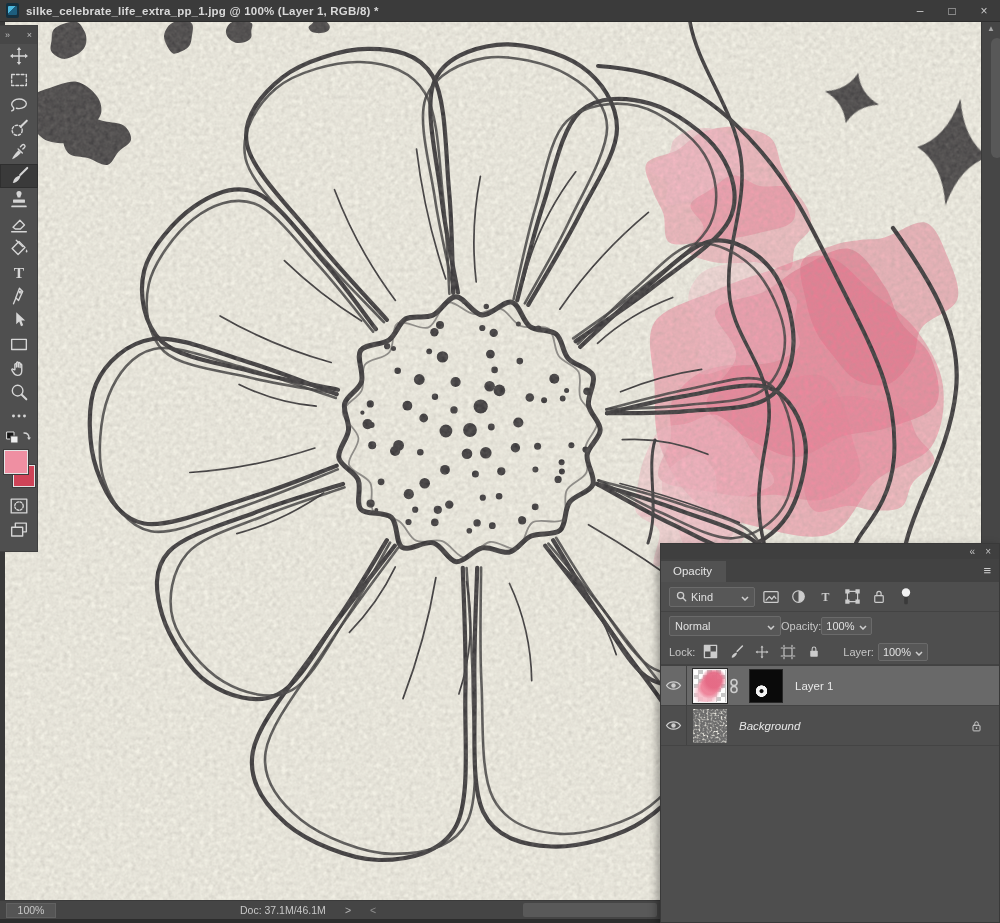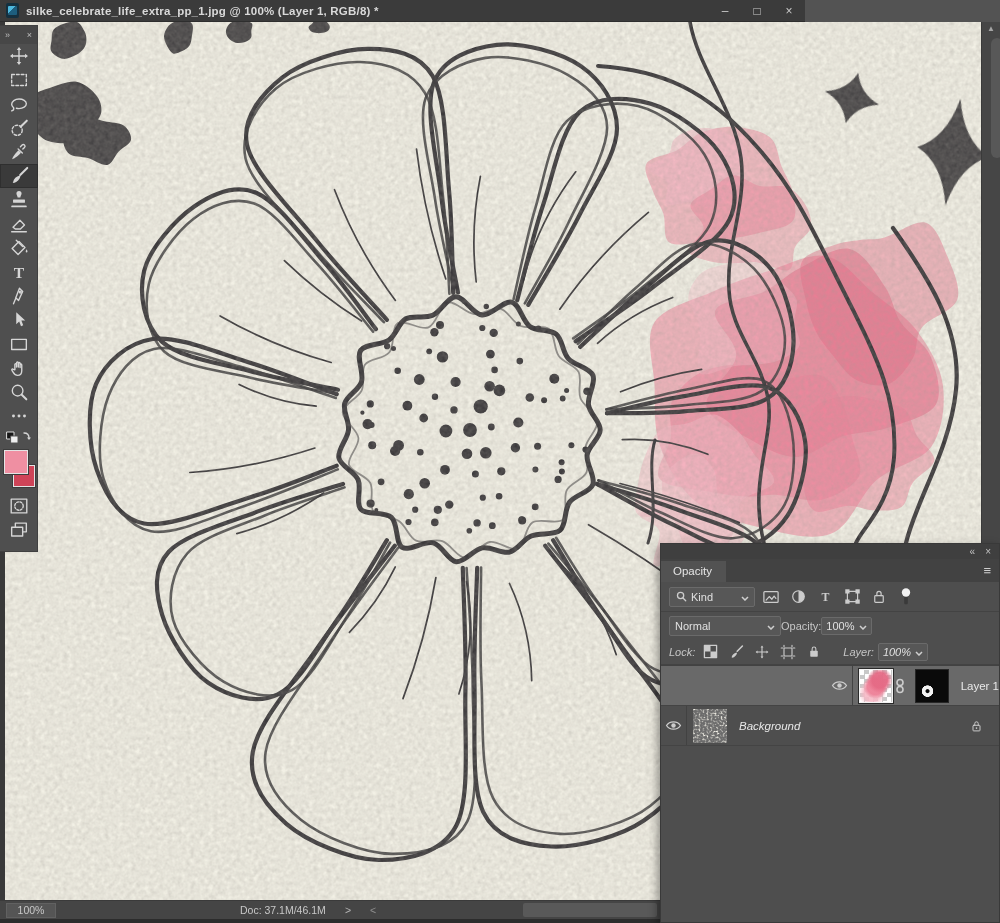--- a/index.html
+++ b/index.html
@@ -1,19 +1,19 @@
 <!DOCTYPE html>
 <html><head>
 <meta charset="utf-8">
 <style>
   html,body{margin:0;padding:0;background:#535353;width:1000px;height:923px;overflow:hidden;
     font-family:"Liberation Sans",sans-serif;-webkit-font-smoothing:antialiased;}
   *{box-sizing:border-box;}
   
-  #titlebar{position:absolute;left:0;top:0;width:805px;height:22px;background:#3b3b3b;
+  #titlebar{position:absolute;left:0;top:0;width:1000px;height:22px;background:#3b3b3b;
     display:flex;align-items:center;z-index:50;border-bottom:1px solid #2e2e2e;}
   #fileicon{width:13px;height:15px;margin:0 7px 0 6px;background:#15303f;border-radius:2px;position:relative;}
   #fileicon:before{content:"";position:absolute;left:2px;top:3px;width:9px;height:9px;
     background:linear-gradient(135deg,#4db7dd 0 40%,#1d5e7e 40% 100%);border-radius:1px;}
   #title-text{font-size:11.5px;font-weight:bold;color:#d9d9d9;letter-spacing:.2px;}
   #win-controls{margin-left:auto;display:flex;height:100%;}
   .winbtn{width:32px;height:100%;display:flex;align-items:center;justify-content:center;
     color:#c9c9c9;font-size:12px;cursor:default;}
   
   #canvas-wrap{position:absolute;left:5px;top:22px;width:976px;height:878px;z-index:1;overflow:hidden;}
@@ -46,27 +46,27 @@
   #panel-menu{position:absolute;right:8px;top:4px;color:#cfcfcf;font-size:13px;}
   .prow{display:flex;align-items:center;padding:0 8px;}
   #filter-row{height:30px;gap:5px;border-bottom:1px solid #434343;}
   .dropbox{height:20px;background:#575757;border:1px solid #6a6a6a;border-radius:2px;
     display:flex;align-items:center;padding:0 5px;gap:4px;color:#e0e0e0;}
   .caret svg{stroke:#cfcfcf;stroke-width:1.5;fill:none;}
   .picon{display:flex;align-items:center;justify-content:center;width:22px;height:20px;}
   .picon svg{stroke:#cccccc;stroke-width:1.4;fill:none;stroke-linecap:round;stroke-linejoin:round;}
   .picon svg .f{fill:#cccccc;stroke:none;}
   #blend-row{height:27px;}
-  #lock-row{height:26px;gap:4px;border-bottom:1px solid #434343;font-style:italic;}
+  #lock-row{height:26px;gap:4px;border-bottom:1px solid #434343;}
   .plabel{color:#c6c6c6;}
   .valbox{height:18px;background:#575757;border:1px solid #6a6a6a;border-radius:2px;
     display:flex;align-items:center;gap:4px;padding:0 4px;color:#e0e0e0;}
   #rows{border-top:1px solid #424242;}
   .layer-row{height:40px;display:flex;align-items:center;border-bottom:1px solid #444;}
-  .layer-row.selected{background:#696969;justify-content:flex-end;}
+  .layer-row.selected{background:#696969;}
   .eye-cell{width:26px;height:100%;display:flex;align-items:center;justify-content:center;
     border-right:1px solid #424242;}
   .thumb{width:34px;height:34px;margin-left:6px;position:relative;flex:none;}
   .sel-frame{border:1px solid #f2f2f2;outline:1px solid #2a2a2a;}
   .checker{background:conic-gradient(#c8c8c8 25%,#ffffff 0 50%,#c8c8c8 0 75%,#ffffff 0) 0 0/9px 9px;}
   .pinkblob{position:absolute;inset:0;
     background:radial-gradient(circle at 62% 32%,rgba(229,106,133,.95) 0 26%,rgba(229,106,133,0) 44%),
                radial-gradient(circle at 48% 52%,rgba(238,130,153,.95) 0 34%,rgba(238,130,153,0) 52%),
                radial-gradient(circle at 38% 72%,rgba(246,185,198,.9) 0 26%,rgba(246,185,198,0) 46%);}
   .mask-thumb{width:34px;height:34px;background:

